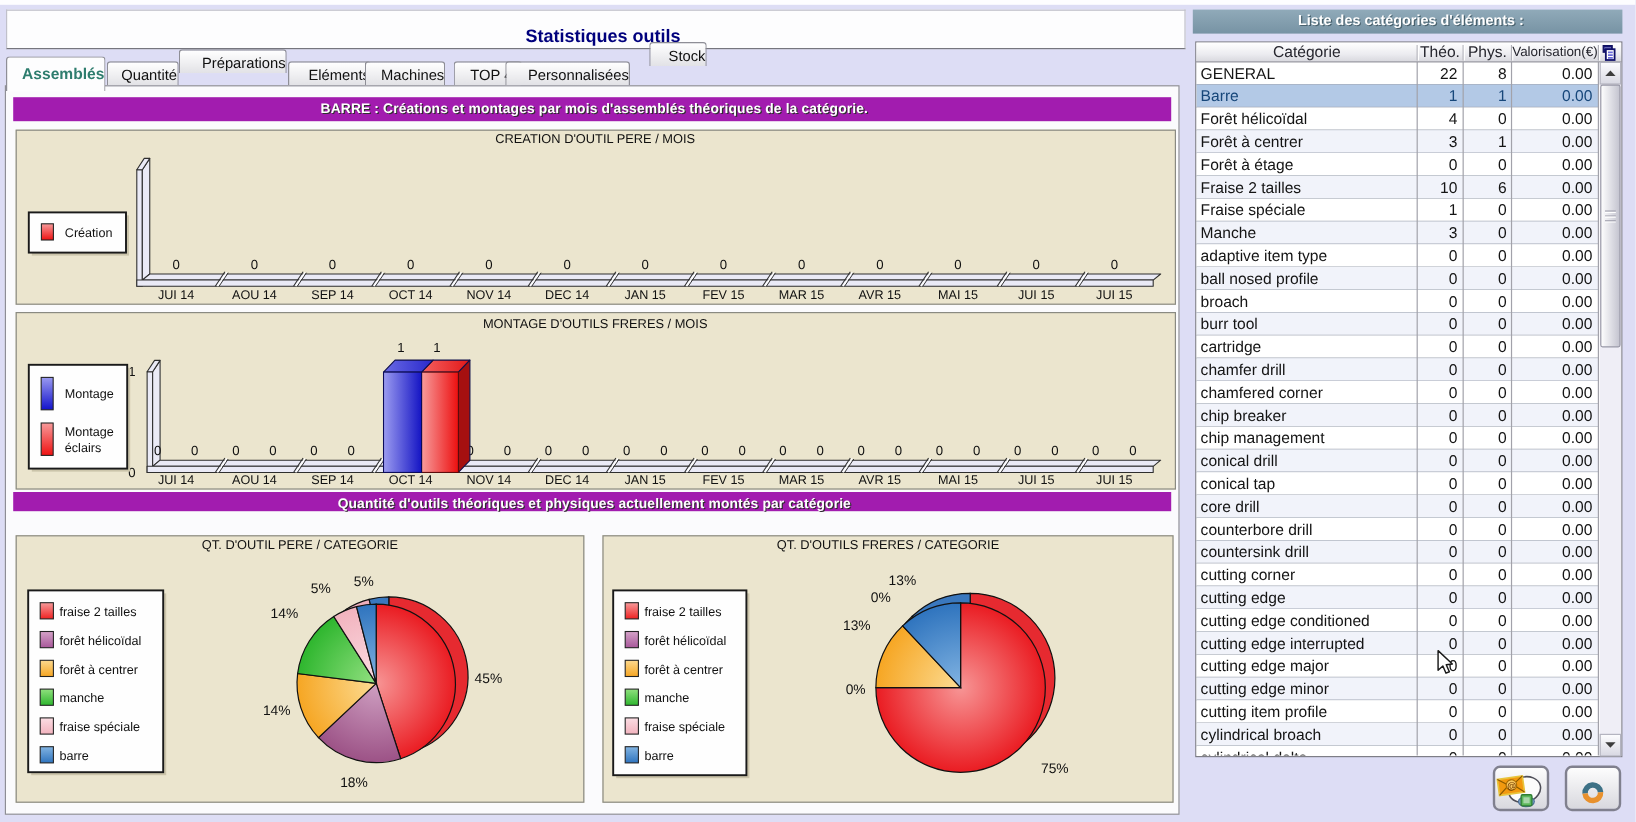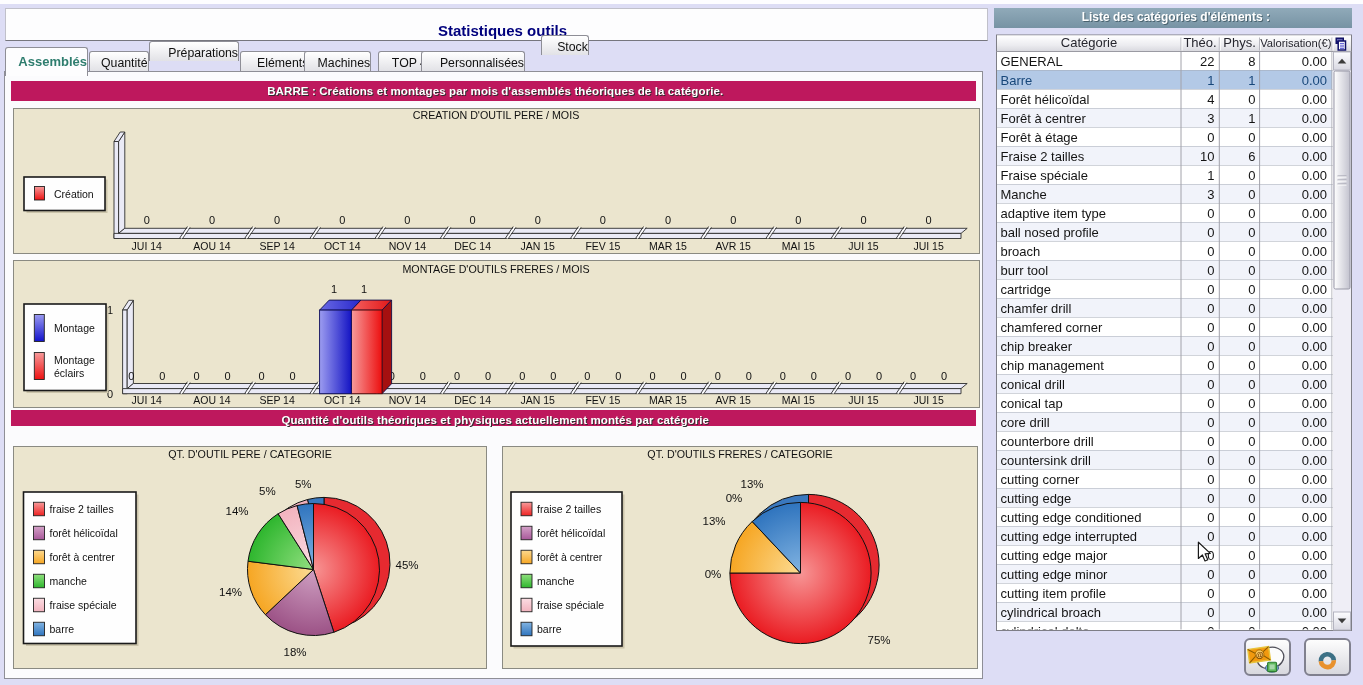--- a/index.html
+++ b/index.html
@@ -1,17 +1,17 @@
 <!DOCTYPE html>
 <html><head><meta charset="utf-8"><title>Statistiques outils</title>
 <style>
 html,body{margin:0;padding:0;}
 body{width:1363px;height:685px;background:#ddddf5;font-family:"Liberation Sans",sans-serif;position:relative;overflow:hidden;}
 .abs{position:absolute;text-align:center;}
-.darkbar{background:#be185d;color:#fff;font-weight:bold;font-size:11.5px;line-height:20.8px;padding-left:4px;text-shadow:1px 1px 0 #2f2f2f;letter-spacing:0.12px;}
+.darkbar{background:#a21caf;color:#fff;font-weight:bold;font-size:11.5px;line-height:20.8px;padding-left:4px;text-shadow:1px 1px 0 #2f2f2f;letter-spacing:0.12px;}
 .tab{position:absolute;background:linear-gradient(#ffffff,#e2e2e6);border:1px solid #8e8e96;border-bottom:none;border-radius:3px 3px 0 0;font-size:12.3px;color:#101010;text-align:right;box-sizing:border-box;}
 .panel{position:absolute;background:#ebe5ce;border:1px solid #8a8a82;box-sizing:border-box;}
 .btn{position:absolute;width:47px;height:38px;background:linear-gradient(#fdfdfd,#d8d8de);border:2px solid #80808e;border-radius:6px;box-sizing:border-box;}
 </style></head>
 <body>
 <div class="abs" style="left:0;top:0;width:1363px;height:4px;background:#fdfdff"></div>
 <div class="abs" style="left:5px;top:8px;width:983px;height:33px;background:#fdfdfe;border:1px solid #c0c0ca;border-bottom:1px solid #76767e;box-sizing:border-box;text-align:center;font-size:15px;font-weight:bold;color:#00007d;line-height:44px;text-indent:12px">Statistiques outils</div>
 <div class="abs" style="left:4px;top:70.8px;width:979px;height:608.6px;background:#fbfbfd;border:1px solid #8e8e96;box-sizing:border-box"></div>
 <div class="tab" style="left:88.5px;top:50.5px;width:60px;height:20.3px;line-height:23px">Quantité</div>
 <div class="tab" style="left:149px;top:41px;width:90px;height:20.3px;line-height:23px">Préparations</div>

